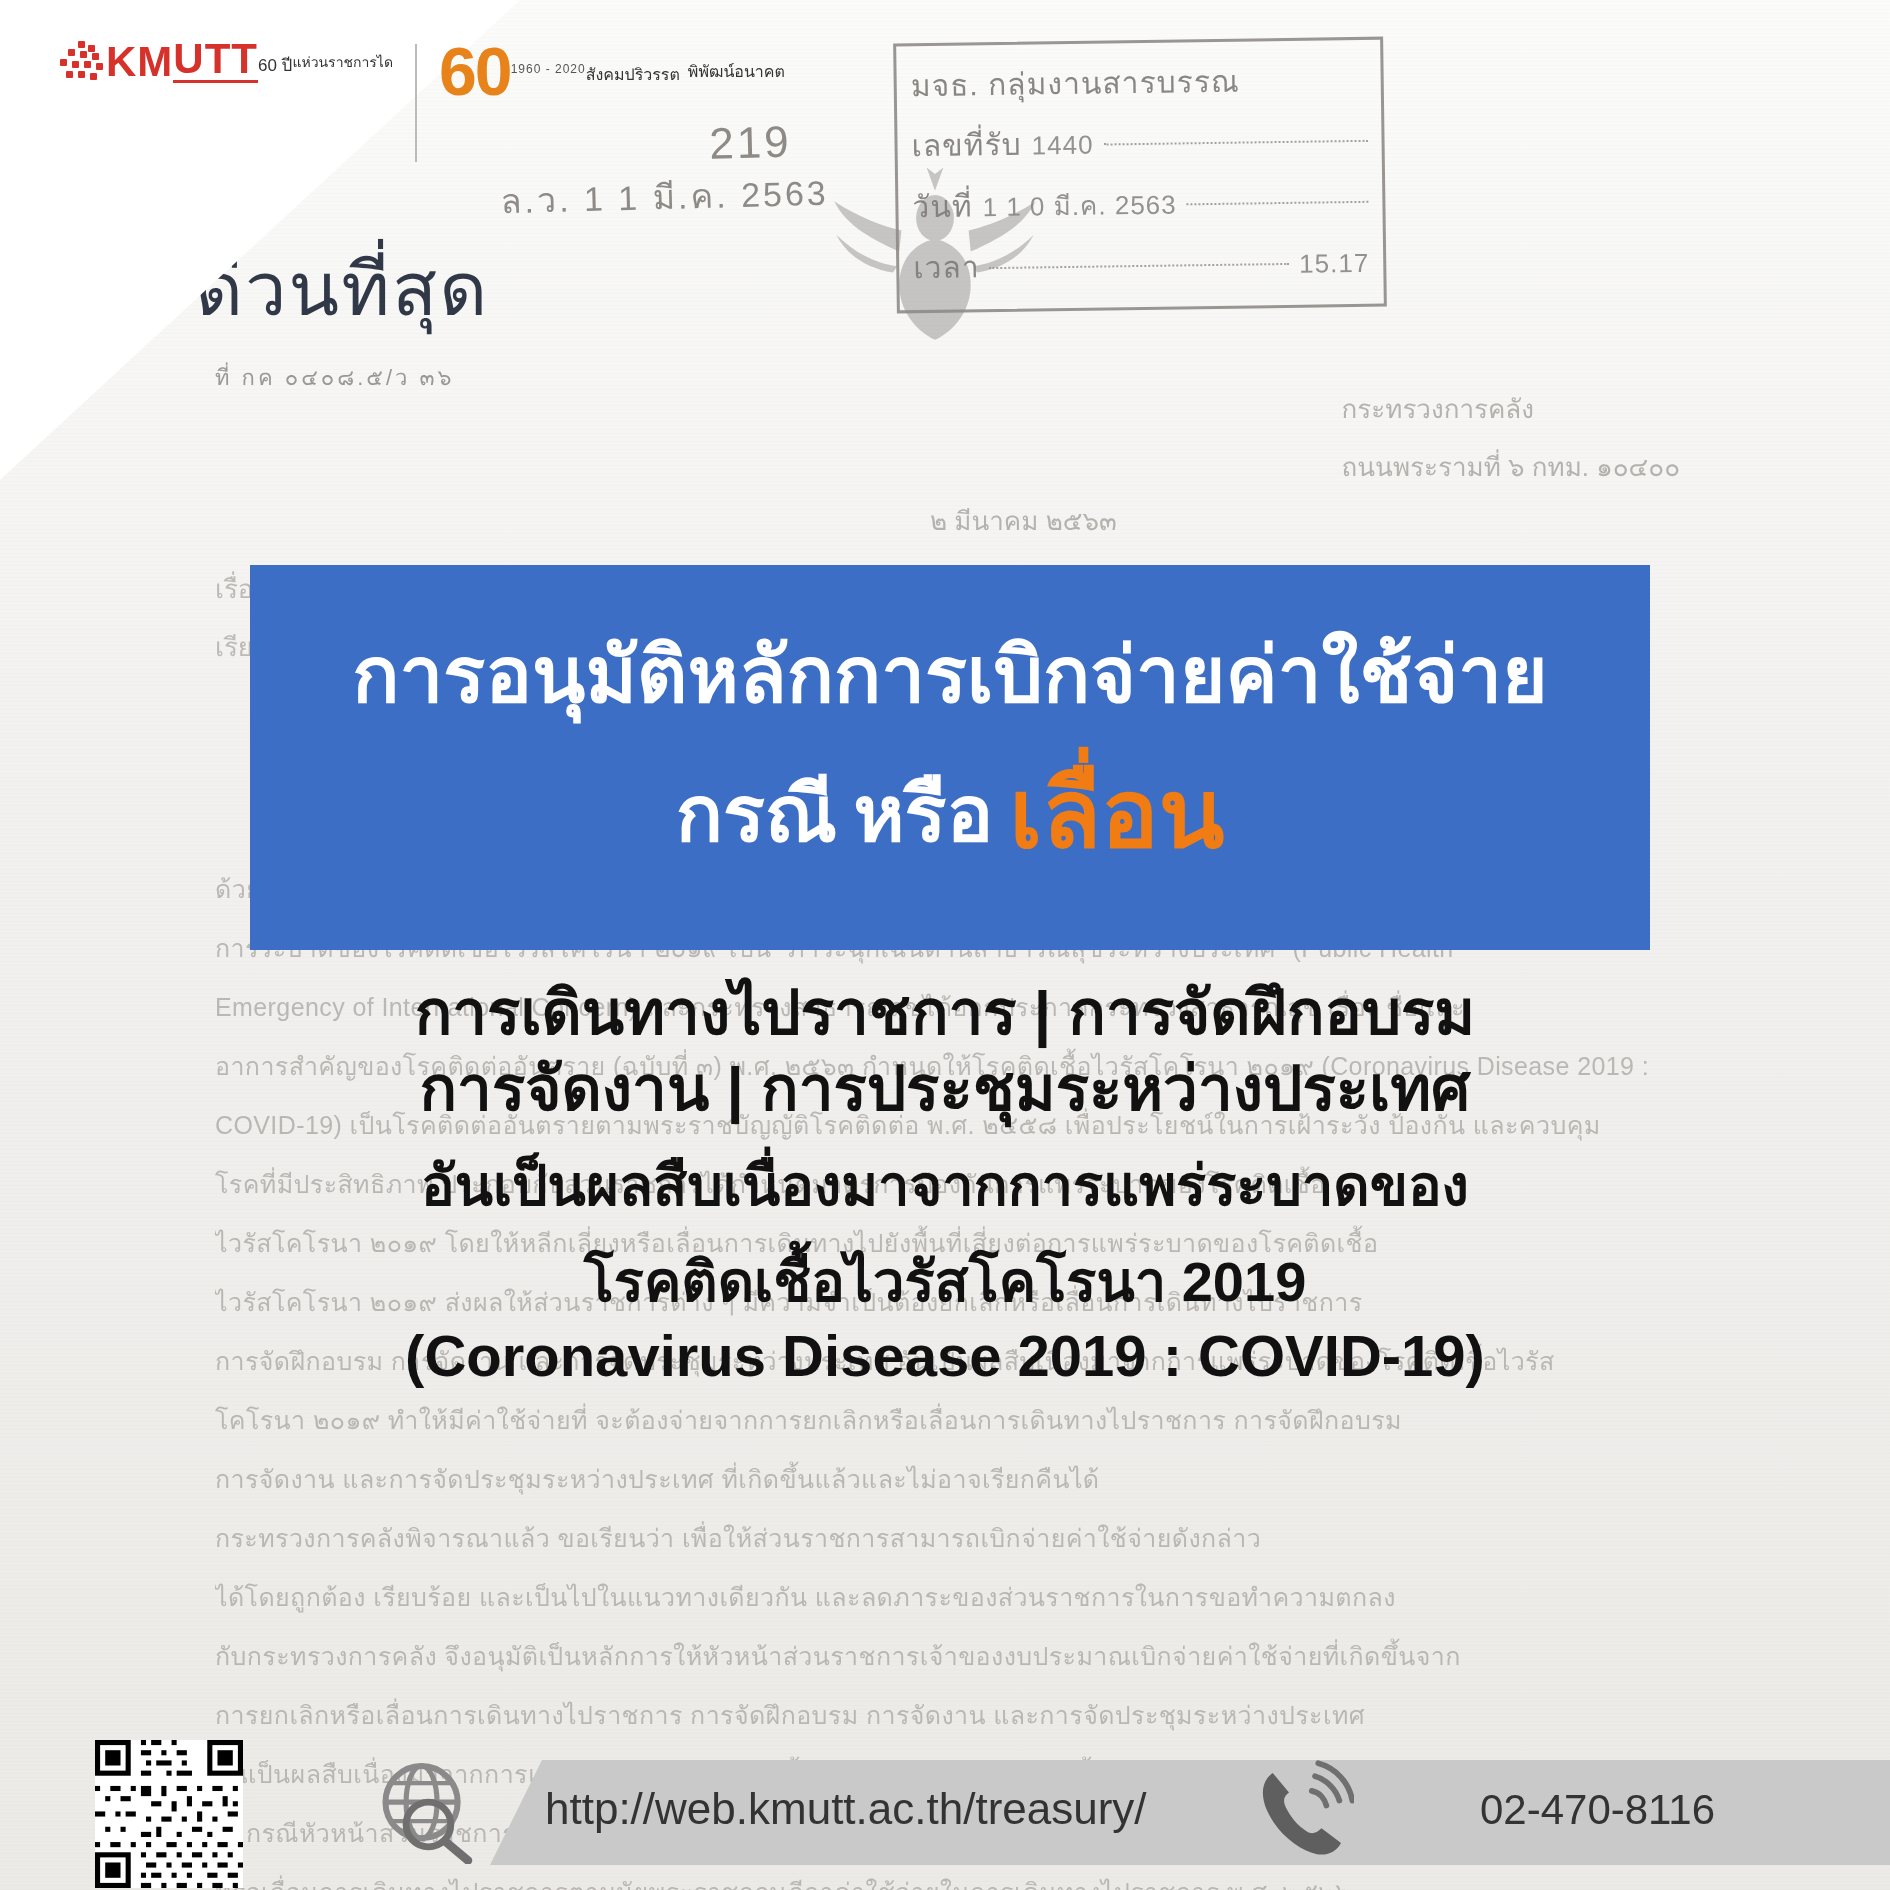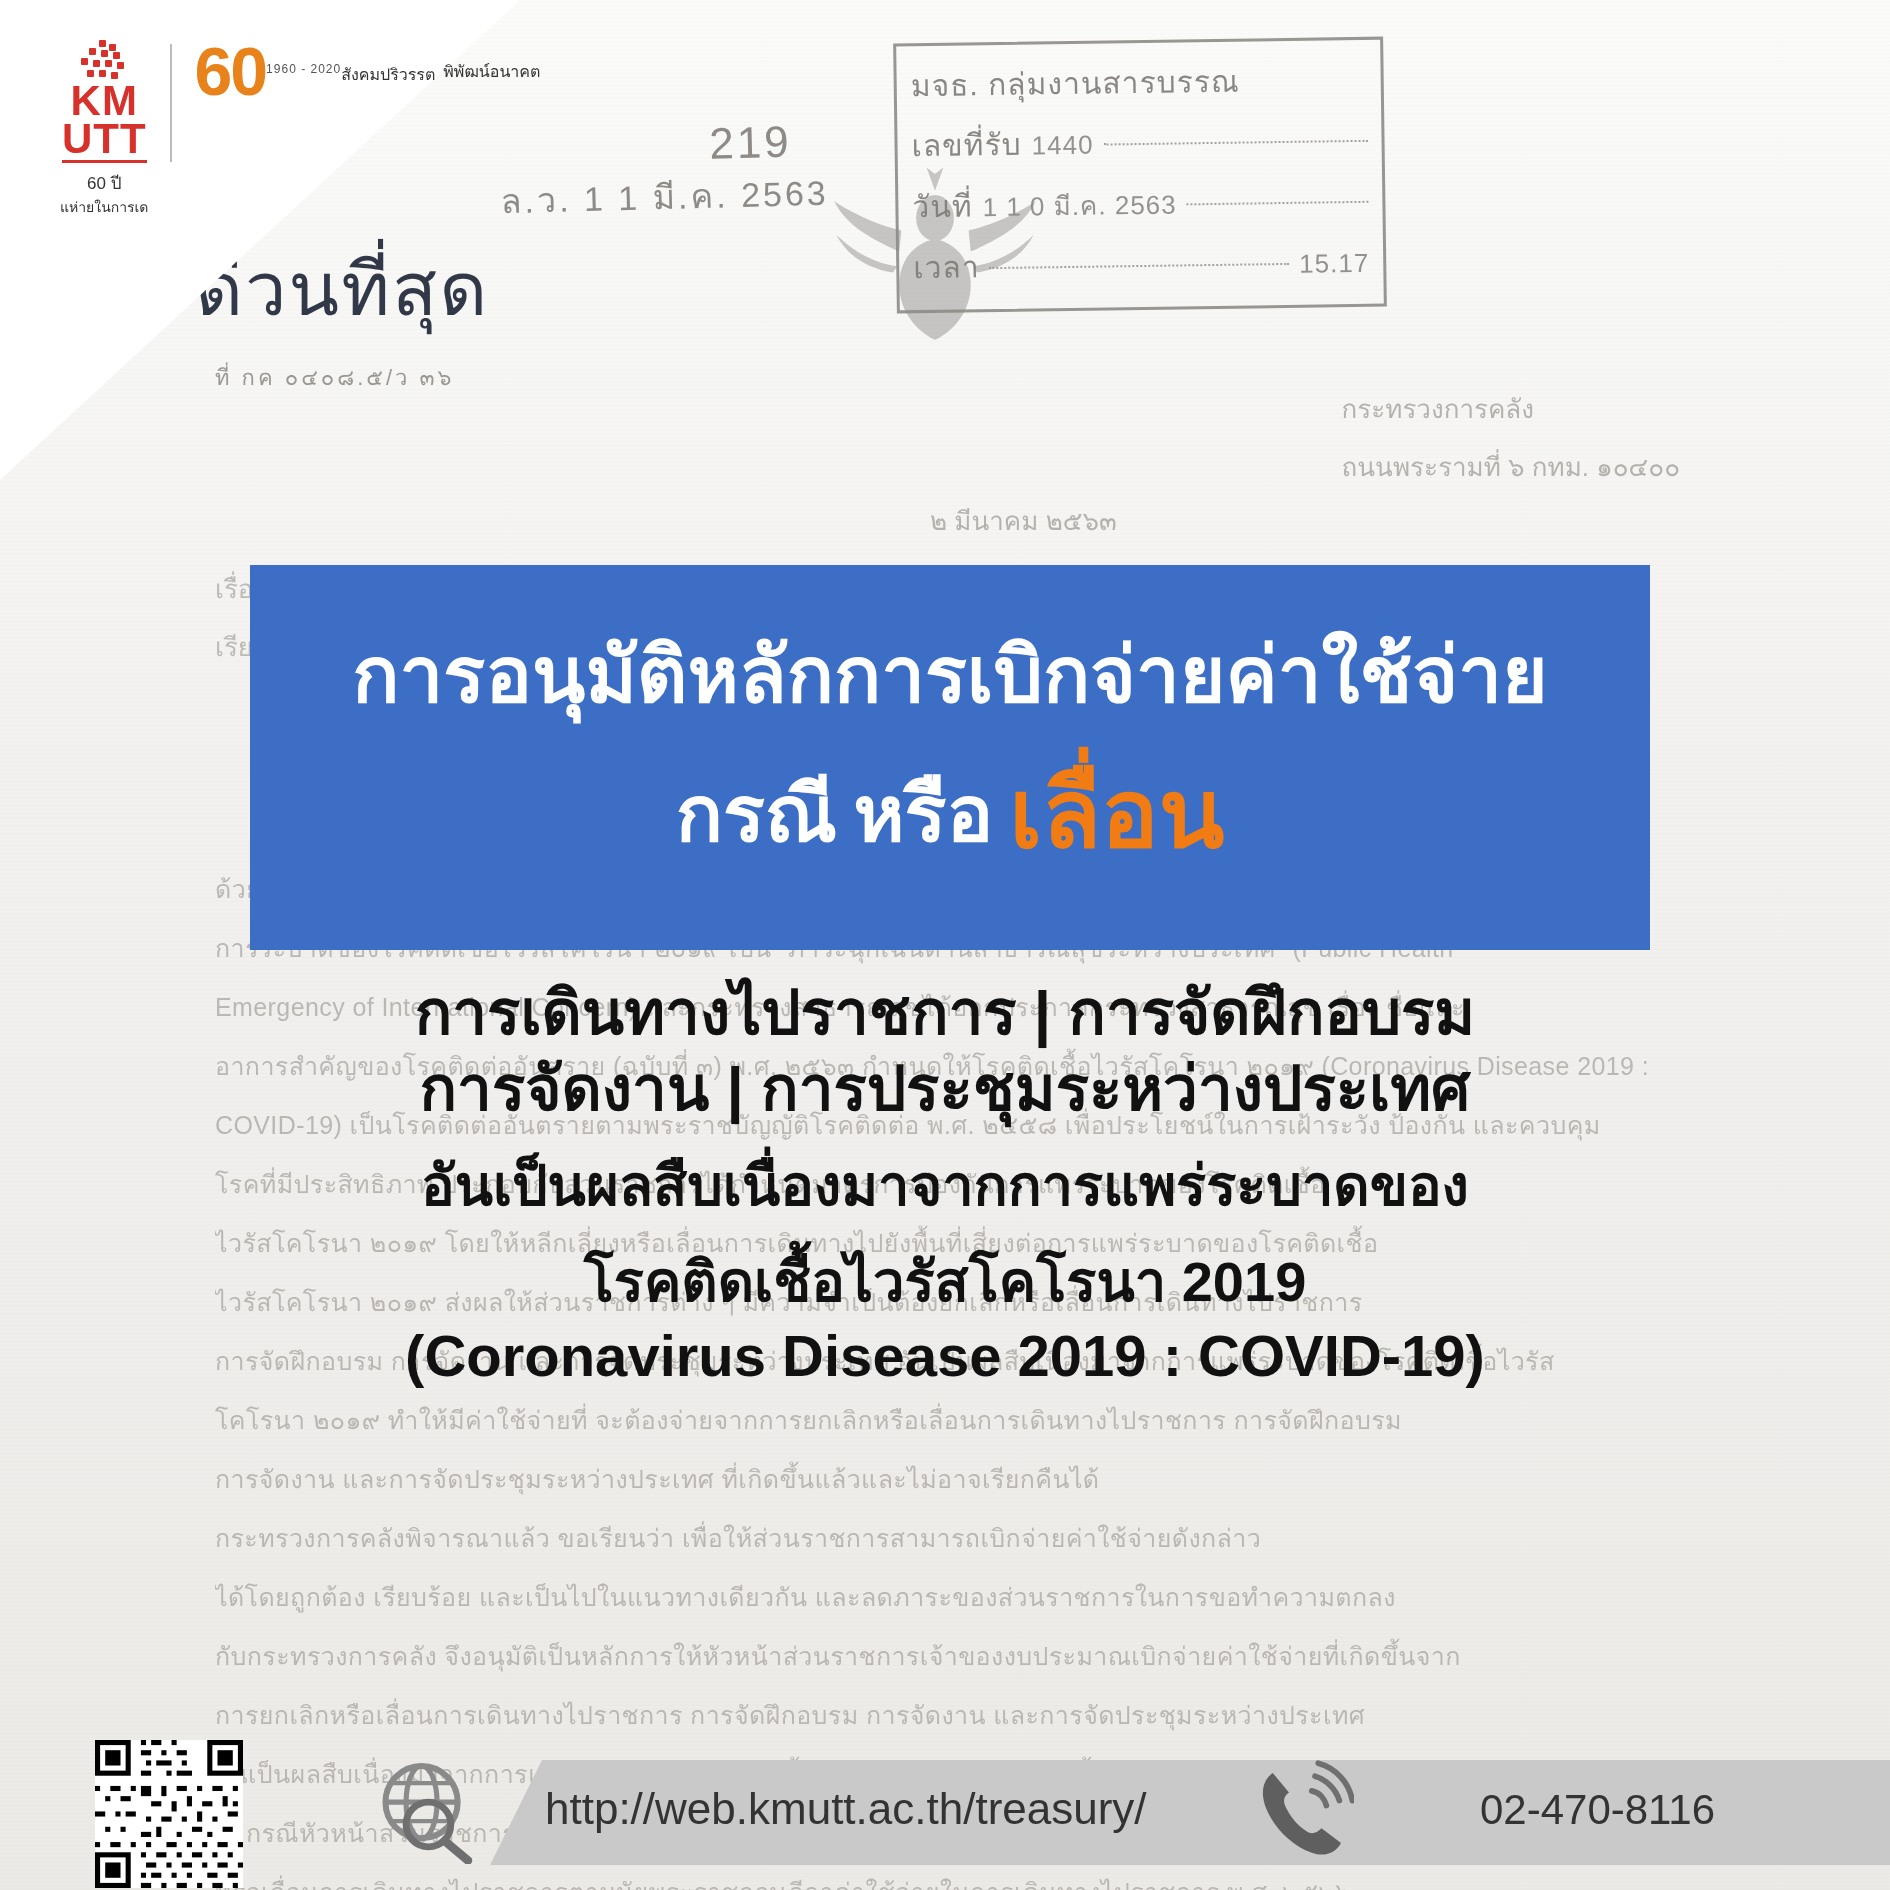--- a/index.html
+++ b/index.html
@@ -98,21 +98,21 @@
   
   .corner{
     position:absolute;left:0;top:0;width:520px;height:480px;
     background:#ffffff;
     clip-path:polygon(0 0, 100% 0, 0 100%);
   }
   .logo{
     position:absolute;left:60px;top:40px;
     display:flex;align-items:flex-start;gap:22px;
   }
-  .logo-kmutt{display:flex;flex-direction:column;align-items:center;}
+  .logo-kmutt{display:flex;flex-direction:row;align-items:center;}
   .logo-kmutt .dots-logo{
     width:46px;height:40px;position:relative;margin-bottom:2px;
   }
   .logo-kmutt .dots-logo i{
     position:absolute;width:7px;height:7px;background:#d6322b;border-radius:1px;display:block;
   }
   .logo-kmutt .km{
     font-size:42px;font-weight:bold;color:#d6322b;line-height:38px;letter-spacing:1px;
   }
   .logo-kmutt .utt{
@@ -290,21 +290,21 @@
         <i style="left:12px;top:20px"></i>
         <i style="left:24px;top:20px"></i>
         <i style="left:36px;top:22px"></i>
       <i style="left:6px;top:30px"></i>
         <i style="left:18px;top:30px"></i>
         <i style="left:30px;top:32px"></i>
     </div>
     <div class="km">KM</div>
     <div class="utt">UTT</div>
     <div class="sub1">60 ปี</div>
-    <div class="sub2">แห่ายในการเด</div>
+    <div class="sub2">แห่วนราชการได</div>
   </div>
   <div class="logo-sep"></div>
   <div class="logo-60">
     <div class="sixty">60</div>
     <div class="years">1960 - 2020</div>
     <div class="sub1">สังคมปริวรรต</div>
     <div class="sub2">พิพัฒน์อนาคต</div>
   </div>
 </div>
 

